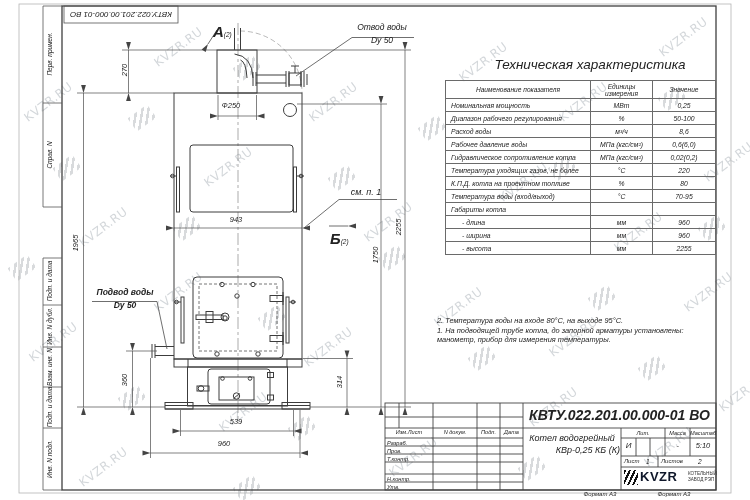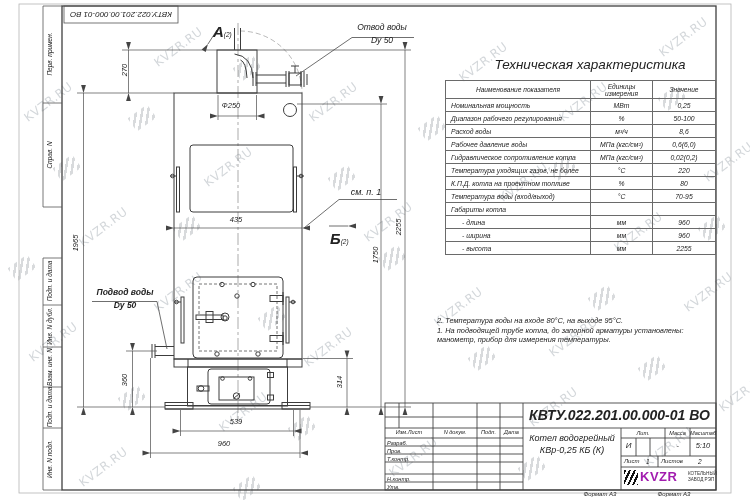--- a/index.html
+++ b/index.html
@@ -29,21 +29,21 @@
   #spec td.sub{padding-left:16px;}
   #spec td:nth-child(2){text-align:center;width:54px;}
   #spec td:nth-child(3){text-align:center;width:55px;}
   #notes{position:absolute;left:437px;top:316px;width:258px;z-index:3;font-size:7.4px;
          font-style:italic;line-height:9.7px;}
   #notes p{margin:0;}
   .tb{font-size:5.6px;}
   .tb-logo{position:absolute;left:624px;top:470px;width:14px;height:15px;z-index:3;
            background:repeating-linear-gradient(115deg,#111 0 2px,transparent 2px 4.5px);}
   .brand{position:absolute;left:640px;top:469px;z-index:3;font-size:13px;font-weight:bold;
-         letter-spacing:.5px;color:#a21caf;font-style:normal;}
+         letter-spacing:.5px;color:#0f172a;font-style:normal;}
   .brandsub{position:absolute;left:688px;z-index:3;font-size:4.6px;color:#333;font-style:normal;}
 </style>
 </head>
 <body>
 
 <div id="page">
 
   <div id="wmlayer">
       <span class="wm-text" style="left: 20px; top: 95px;">KVZR.RU</span>
       <span class="wm-text" style="left: 75px; top: 220px;">KVZR.RU</span>
@@ -274,21 +274,21 @@
   </div>
   <div class="txt pipelabel" style="left:90px;top:288px;font-weight:bold;">
     <div>Подвод воды</div>
     <div class="l2">Dy 50</div>
   </div>
   <div class="txt c" style="left:334px;top:188px;width:64px;font-size:9px;">см. п. 1</div>
 
   <div class="txt dim rot" style="left:106px;top:65px;">270</div>
   <div class="txt dim rot" style="left:57px;top:238px;">1965</div>
   <div class="txt dim" style="left:211px;top:102px;">Ф250</div>
-  <div class="txt dim" style="left:216px;top:216px;">435</div>
+  <div class="txt dim" style="left:216px;top:216px;">943</div>
   <div class="txt dim rot" style="left:380px;top:222px;">2255</div>
   <div class="txt dim rot" style="left:357px;top:250px;">1750</div>
   <div class="txt dim rot" style="left:106px;top:375px;">360</div>
   <div class="txt dim rot" style="left:321px;top:377px;">314</div>
   <div class="txt dim" style="left:216px;top:418px;">539</div>
   <div class="txt dim" style="left:204px;top:440px;">960</div>
 
   <div class="txt c" style="left:460px;top:58px;width:260px;font-size:13.5px;">Техническая характеристика</div>
   <table id="spec">
     <thead>
@@ -375,21 +375,21 @@
   <div class="txt tb c" style="left:477px;top:429px;width:23px;">Подп.</div>
   <div class="txt tb c" style="left:500px;top:429px;width:23px;">Дата</div>
 
   <div class="txt tb" style="left:387px;top:439.5px;width:44px;">Разраб.</div>
   <div class="txt tb" style="left:387px;top:447.5px;width:44px;">Пров.</div>
   <div class="txt tb" style="left:387px;top:455.5px;width:44px;">Т.контр.</div>
   <div class="txt tb" style="left:387px;top:475.5px;width:44px;">Н.контр.</div>
   <div class="txt tb" style="left:387px;top:483.5px;width:44px;">Утв.</div>
 
   <div class="txt c" style="left:524px;top:434px;width:96px;font-size:9px;">Котел водогрейный</div>
-  <div class="txt c" style="left:524px;top:446px;width:96px;font-size:9px;">КВр-0,25 КБ (К)</div>
+  <div class="txt c" style="left:524px;top:446px;width:96px;font-size:9px;text-align:right;">КВр-0,25 КБ (К)</div>
 
   <div class="txt tb c" style="left:621px;top:430px;width:44px;">Лит.</div>
   <div class="txt tb c" style="left:665px;top:430px;width:25px;">Масса</div>
   <div class="txt tb c" style="left:690px;top:430px;width:26px;">Масштаб</div>
   <div class="txt c" style="left:621px;top:442px;width:15px;font-size:8px;">И</div>
   <div class="txt c" style="left:665px;top:442px;width:25px;font-size:8px;">-</div>
   <div class="txt c" style="left:690px;top:442px;width:26px;font-size:7.5px;">5:10</div>
 
   <div class="txt" style="left:624px;top:458px;font-size:6px;">Лист</div>
   <div class="txt" style="left:646px;top:458px;font-size:6.5px;">1</div>

